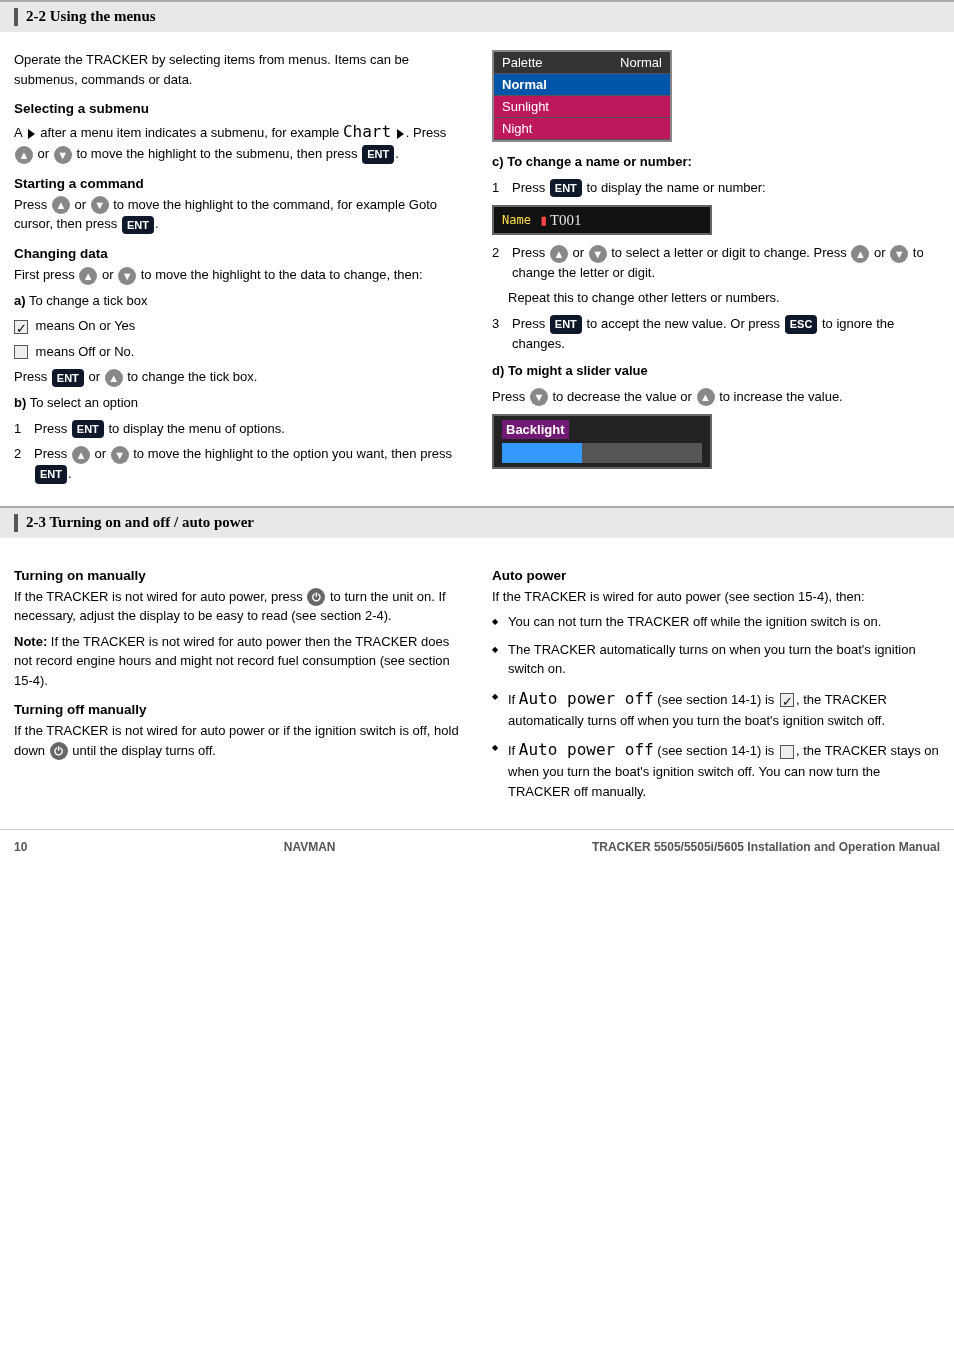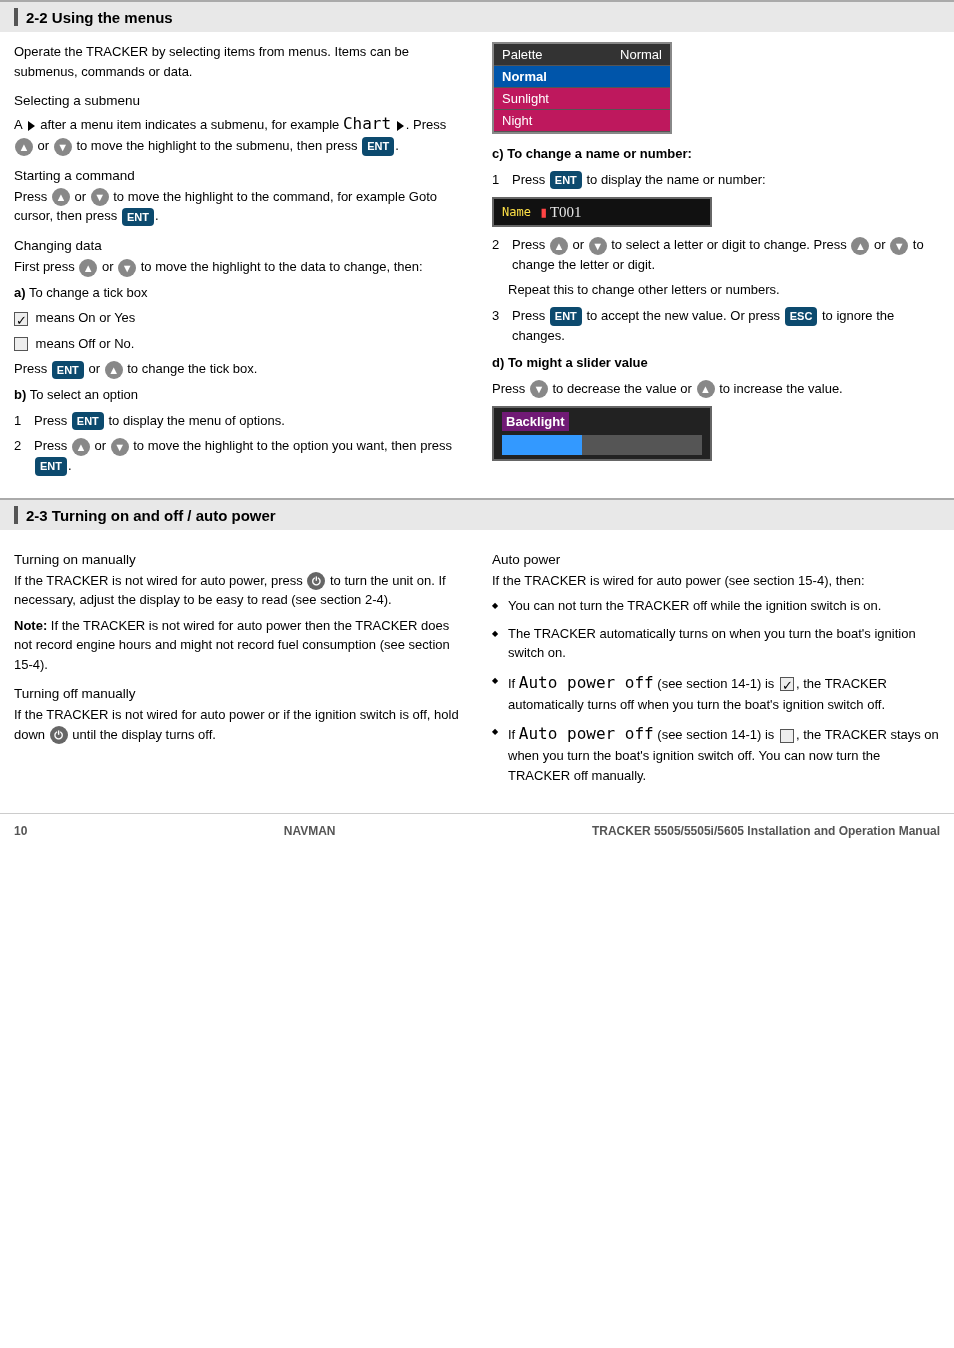--- a/index.html
+++ b/index.html
@@ -17,23 +17,24 @@
       padding: 0;
       background: #fff;
     }
     
     .section-header {
       background: #e8e8e8;
       padding: 6px 14px;
       font-size: 15px;
       font-weight: bold;
       display: flex;
-      align-items: flex-end;
+      align-items: flex-start;
       border-top: 2px solid #aaa;
-      margin-bottom: 0;
+      margin-bottom: 8px;
+      font-family: Liberation Serif, serif;
     }
     .section-header-bar {
       width: 4px;
       background: #555;
       height: 18px;
       margin-right: 8px;
     }
     
     .section-content {
       display: flex;
@@ -42,33 +43,33 @@
     }
     .col-left {
       flex: 1;
       padding-right: 20px;
     }
     .col-right {
       flex: 1;
       padding-left: 10px;
     }
     .subsection-title {
-      font-weight: normal;
+      font-weight: bold;
       font-size: 13.5px;
       margin-top: 12px;
       margin-bottom: 4px;
     }
     p {
       margin-bottom: 6px;
       line-height: 1.5;
     }
     
     .btn-ent {
       display: inline-block;
-      background: #0c4a6e;
+      background: #0f172a;
       color: #fff;
       border-radius: 4px;
       padding: 1px 5px;
       font-size: 11px;
       font-weight: bold;
       vertical-align: middle;
       margin: 0 1px;
     }
     .btn-up {
       display: inline-block;

